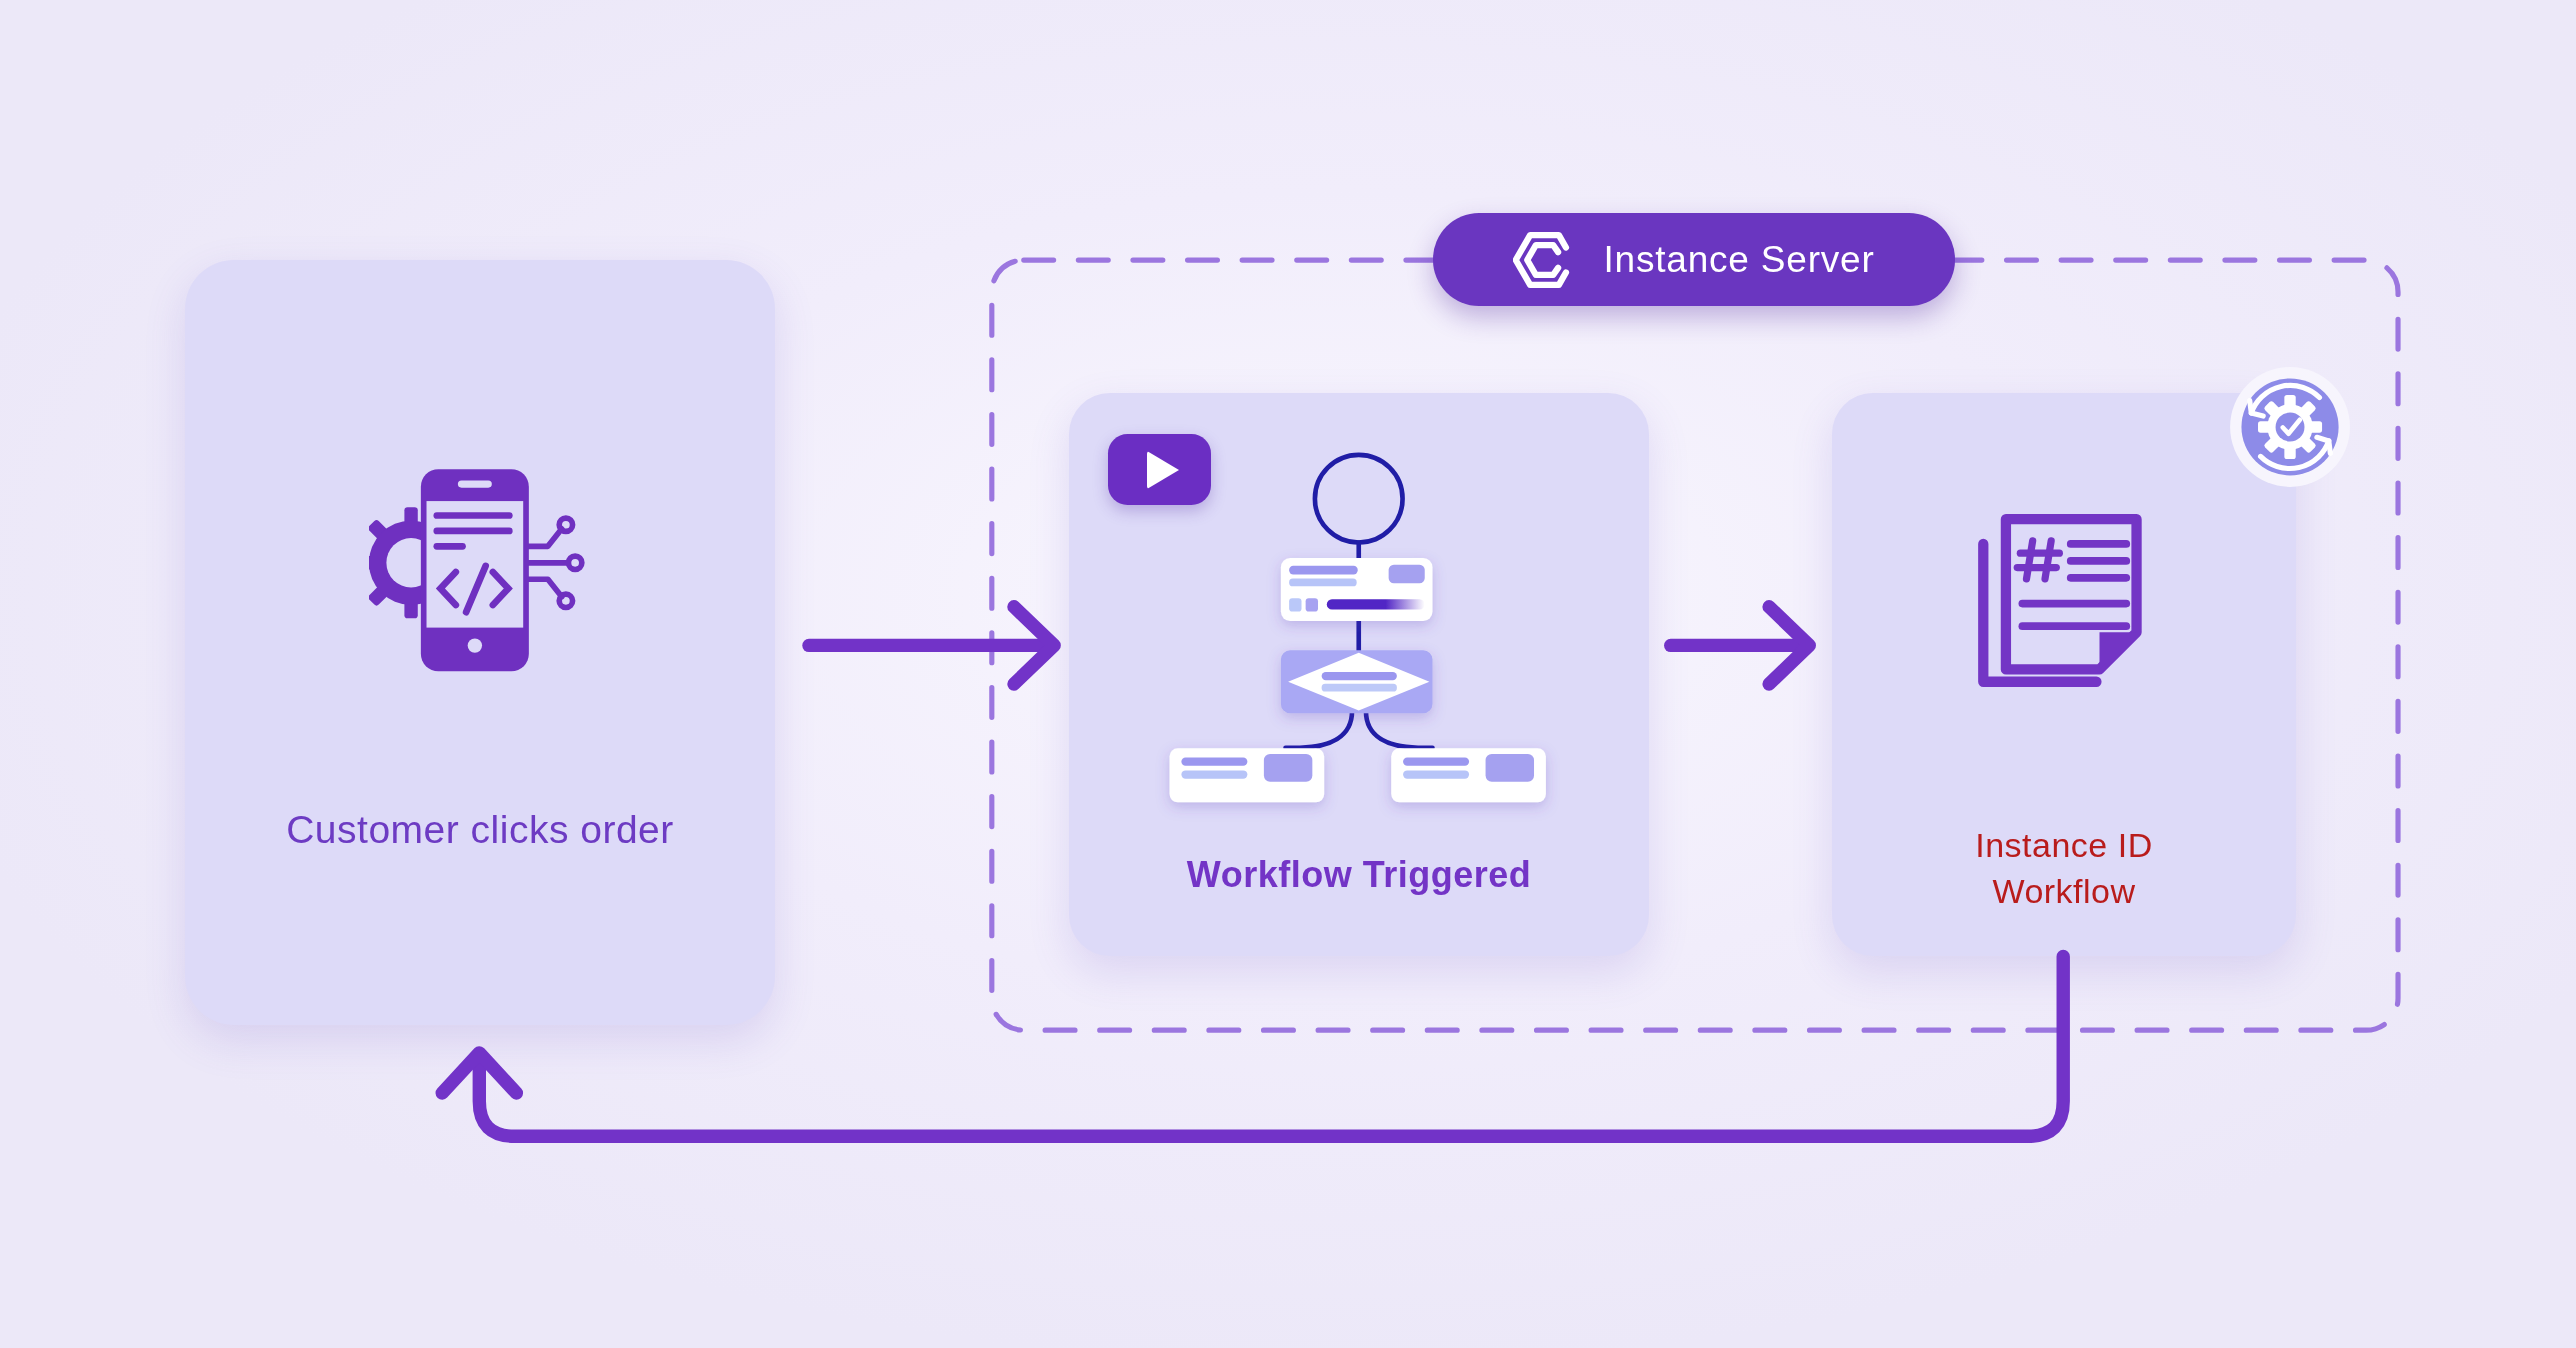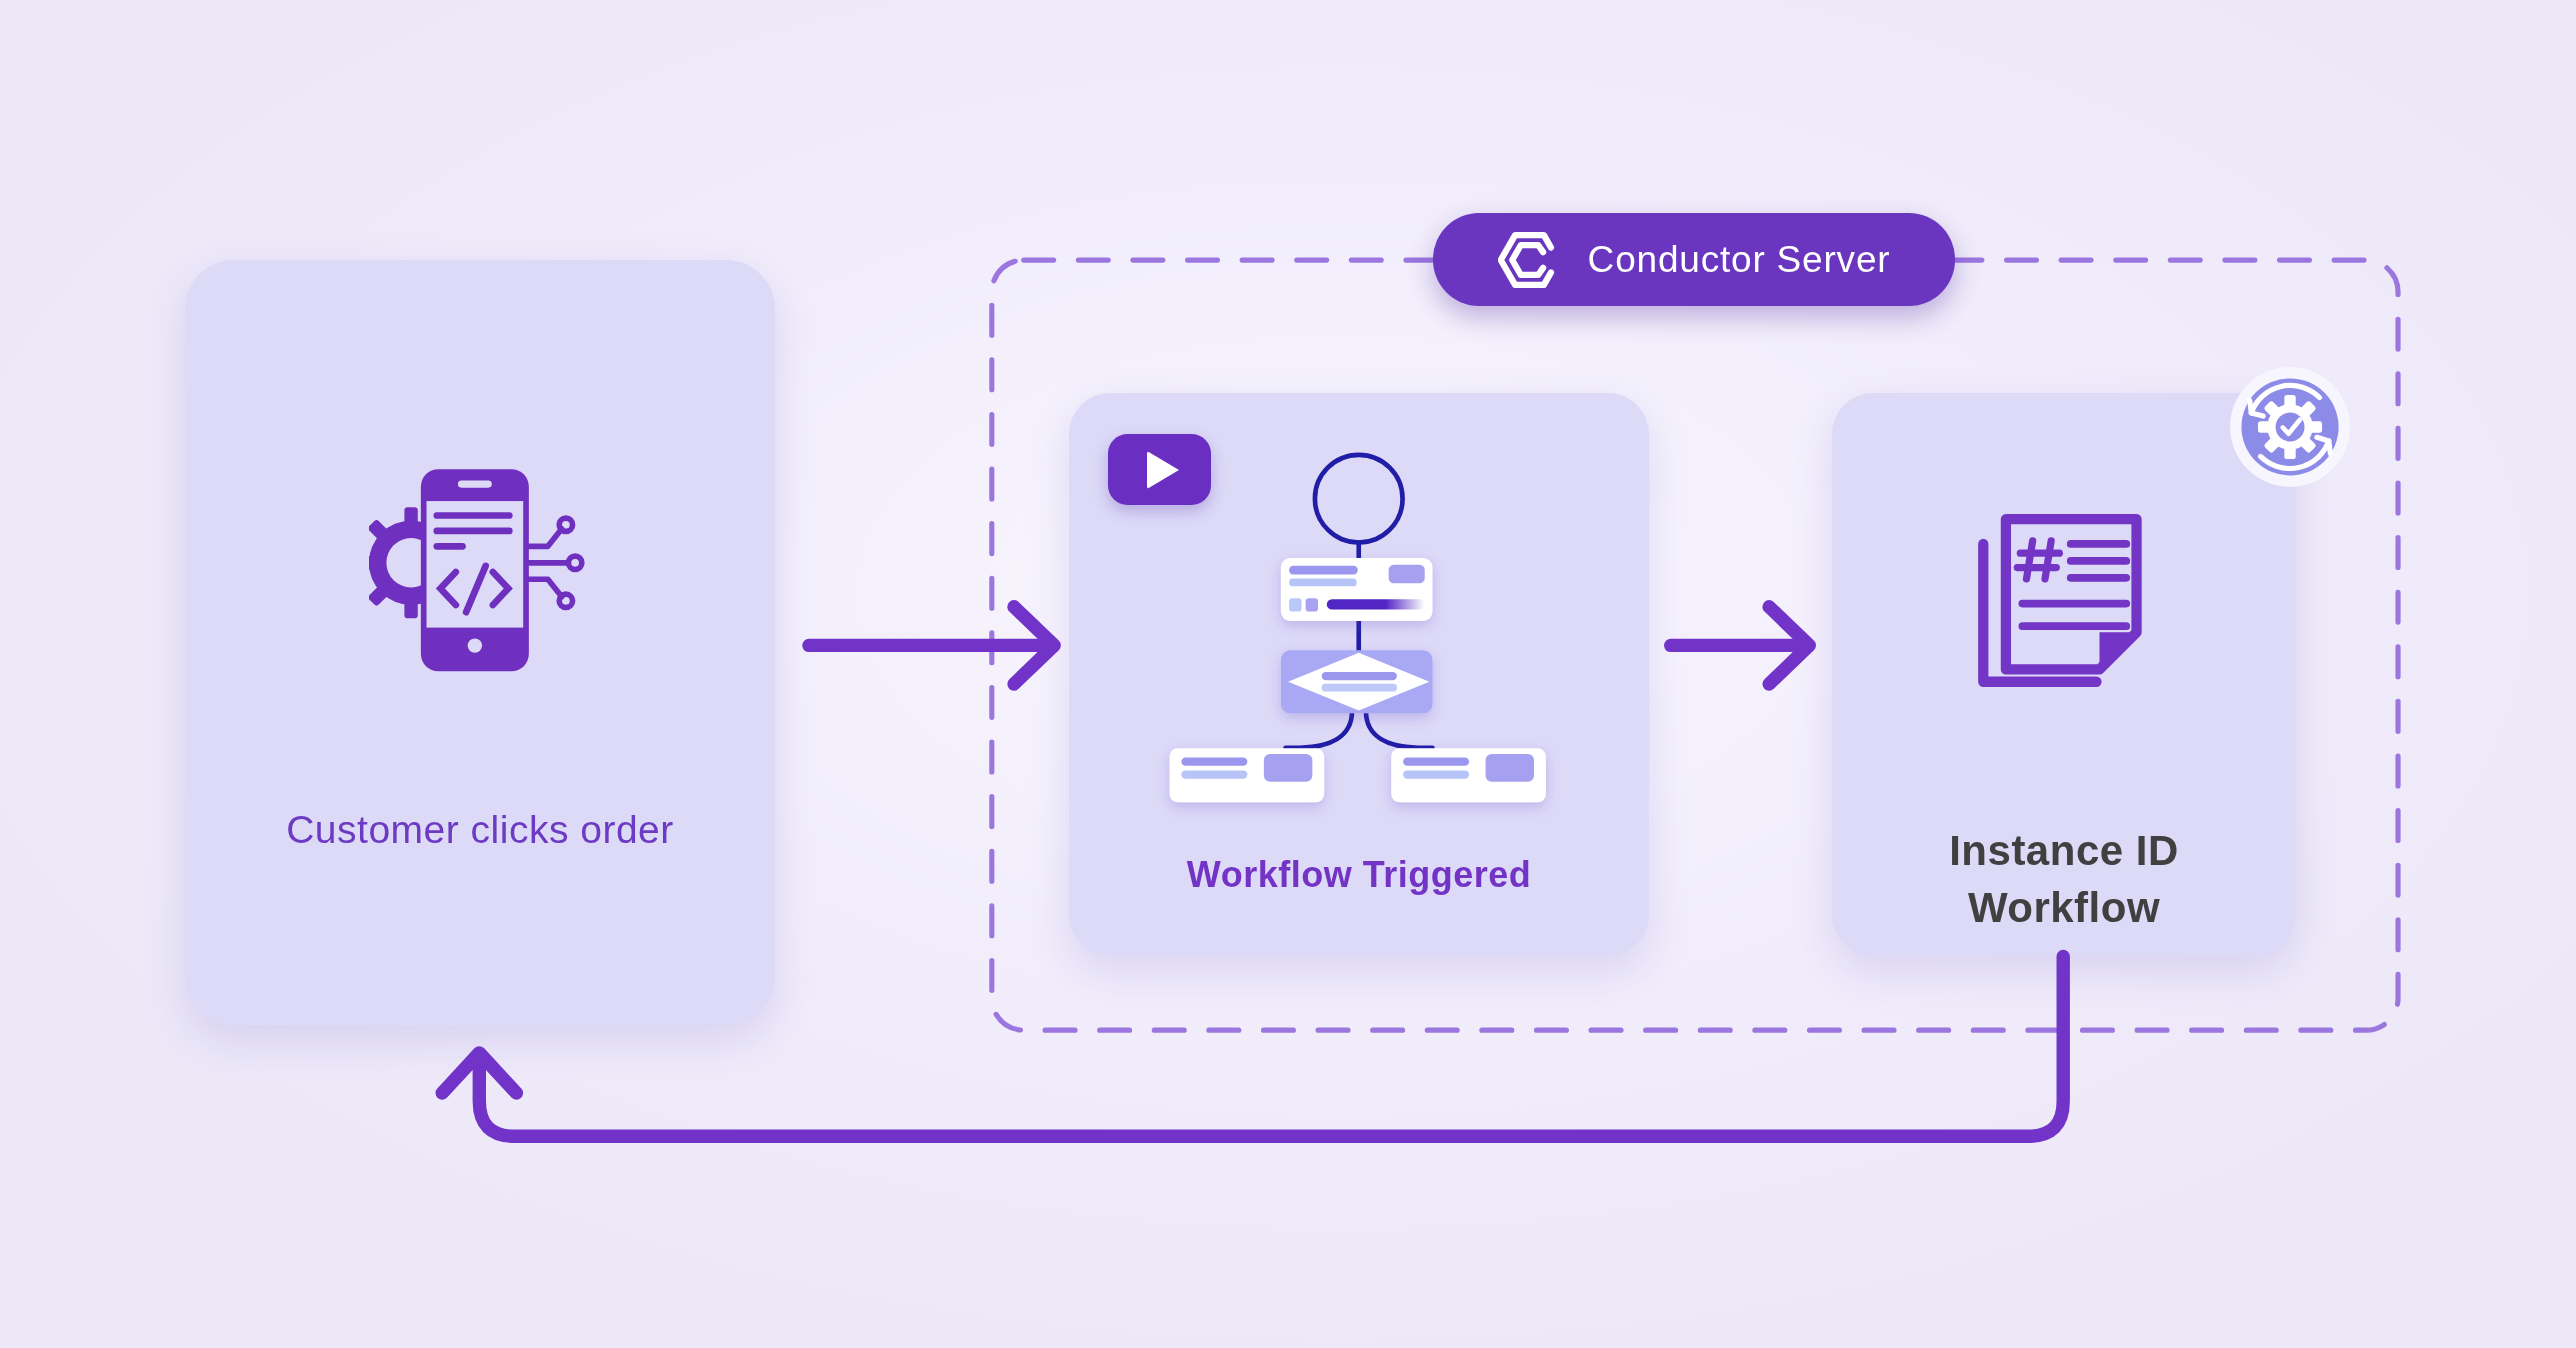--- a/index.html
+++ b/index.html
@@ -14,21 +14,21 @@
   .card{
     background:#DDDAF8;
     border-radius:49px;
     box-shadow:0 15.5px 41px rgba(106,78,198,0.16);
   }
   .inner-card{border-radius:41px;}
   .node-title{width:100%;text-align:center;}
   #order-title{font-size:43px;font-weight:700;color:#6731B9;letter-spacing:0.5px;}
   #order-subtitle{font-size:39px;font-weight:500;color:#6D3BC3;letter-spacing:0.5px;}
   #workflow-title{font-size:36px;font-weight:700;color:#7334C6;letter-spacing:0.5px;}
-  #instance-title{font-size:42px;font-weight:700;color:#404040;line-height:1.36;letter-spacing:0.5px;}
+  #instance-title{font-size:34px;font-weight:400;color:#b91c1c;line-height:1.36;letter-spacing:0.5px;}
   .badge-pill{
     left:1433px;top:213px;width:522px;height:93px;border-radius:46px;
     background:#6A36C0;display:flex;align-items:center;justify-content:center;gap:27px;
     box-shadow:0 11.3px 26px rgba(80,40,160,0.32);z-index:6;
   }
   .badge-label{color:#FFFFFF;font-size:37px;font-weight:500;letter-spacing:0.8px;}
   .play-btn{
     left:1108px;top:434px;width:103px;height:71px;border-radius:19.6px;background:#6B2EC3;
     display:flex;align-items:center;justify-content:center;
     box-shadow:0 6.2px 14.4px rgba(80,40,160,0.28);z-index:4;
@@ -91,21 +91,21 @@
   </div>
 </div>
 
 <div class="abs badge-pill">
   <svg width="63" height="68" viewBox="0 0 120 130">
     <g stroke="#FFFFFF" stroke-width="12" fill="none" stroke-linecap="round" stroke-linejoin="round">
       <path d="M101 41 L87.5 17.4 L32.5 17.4 L5 65 L32.5 112.6 L87.5 112.6 L101 89"></path>
       <path d="M86 50 L76.5 36.4 L43.5 36.4 L27 65 L43.5 93.6 L76.5 93.6 L86 80"></path>
     </g>
   </svg>
-  <span class="badge-label">Conductor Server</span>
+  <span class="badge-label">Instance Server</span>
 </div>
 
 <div class="abs card inner-card" style="left:1069px;top:393px;width:580px;height:563px;z-index:3;">
   <svg class="abs" style="left:0;top:0;" width="580" height="563" viewBox="0 0 1125 1092">
     <defs>
       <filter id="cardShadow" x="-40%" y="-40%" width="180%" height="200%">
         <feDropShadow dx="0" dy="9" stdDeviation="12" flood-color="#5A3FB8" flood-opacity="0.25"></feDropShadow>
       </filter>
       <linearGradient id="fadebar" x1="0" y1="0" x2="1" y2="0">
         <stop offset="0" stop-color="#5125C5"></stop>

